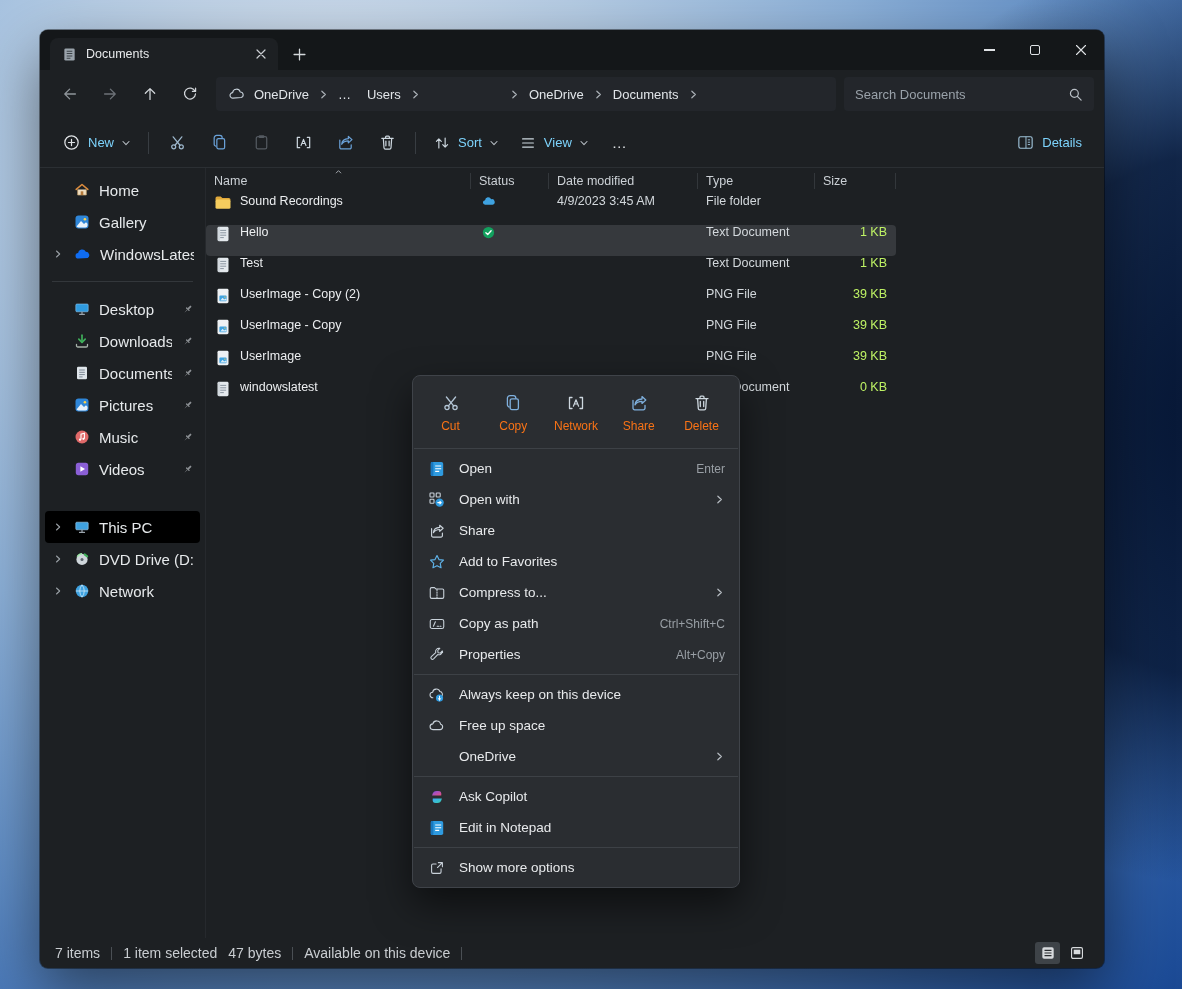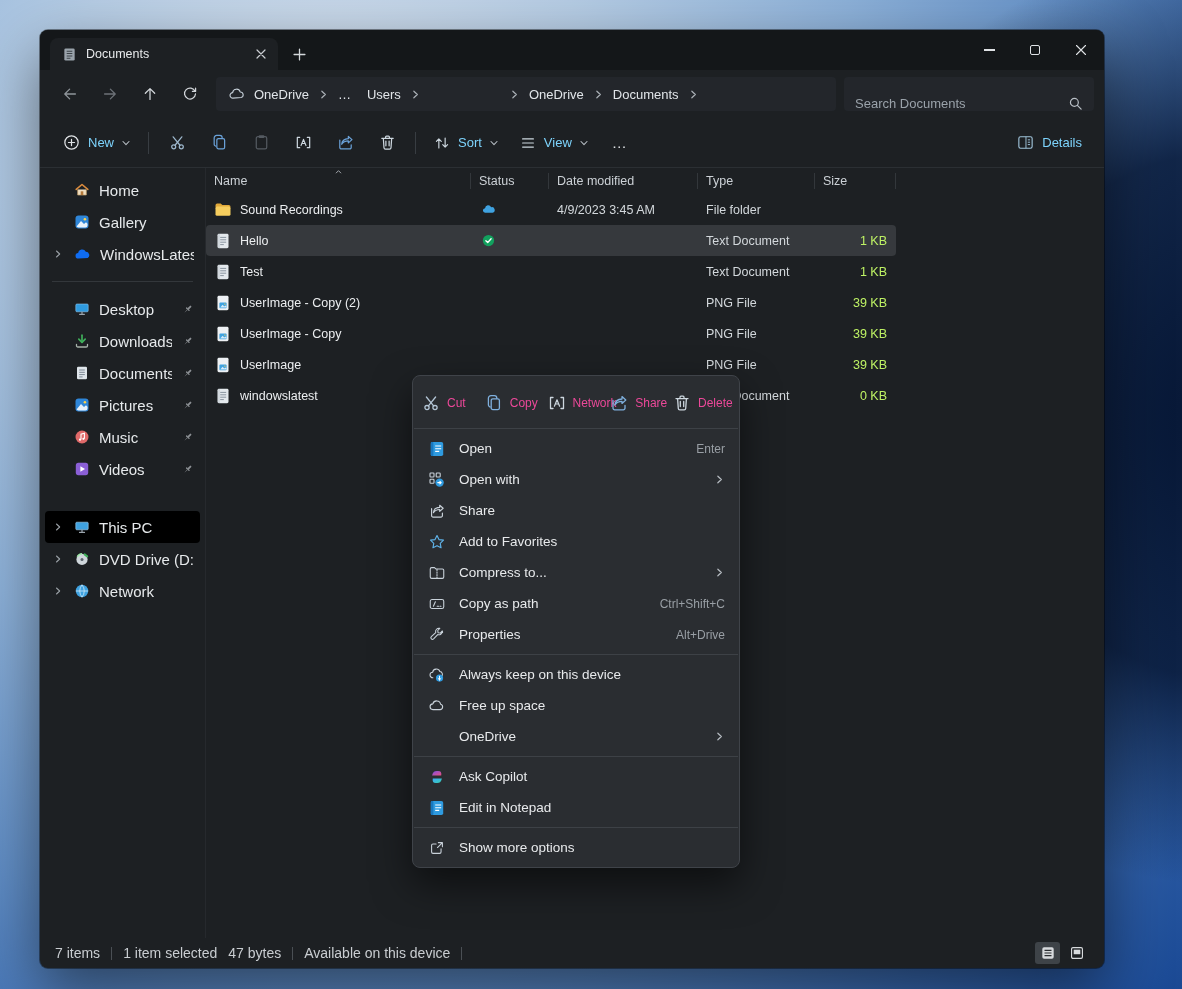--- a/index.html
+++ b/index.html
@@ -28,21 +28,21 @@
   .wc-min{width:11px;height:1.4px;background:#dfe2e5}
   .wc-max{width:10px;height:10px;border:1.2px solid #dfe2e5;border-radius:2px}
   
   .navbar{height:48px;display:flex;align-items:center;padding:0 10px;flex:none}
   .navbtn{width:40px;height:36px;display:flex;align-items:center;justify-content:center;border-radius:4px}
   .crumbbar{flex:1;height:34px;background:#23262b;border-radius:4px;margin:0 6px;display:flex;
     align-items:center;padding:0 12px;gap:2px;font-size:13px;color:#e1e5e9;overflow:hidden;white-space:nowrap}
   .crumb{padding:3px 7px;border-radius:4px}
   .crumb-gap{width:84px}
   .chev{color:#aab0b6}
-  .searchbox{width:250px;height:34px;background:#23262b;border-radius:4px;display:flex;align-items:flex-end;
+  .searchbox{width:250px;height:34px;background:#23262b;border-radius:4px;display:flex;align-items:center;
     padding:0 11px;font-size:13px;color:#9aa2aa;margin-left:2px}
   .searchbox .ph{flex:1;white-space:nowrap;overflow:hidden}
   
   .toolbar{height:50px;display:flex;align-items:center;padding:0 13px;gap:2px;border-bottom:1px solid #2b2f33;flex:none}
   .tbtn{height:36px;display:flex;align-items:center;justify-content:center;gap:7px;padding:0 9px;border-radius:4px;font-size:13px;color:#7dd3fc}
   .tibtn{width:40px;height:36px;display:flex;align-items:center;justify-content:center;border-radius:4px}
   .tsep{width:1px;height:22px;background:#383d42;margin:0 6px}
   .tspacer{flex:1}
   .dots{font-size:15px;letter-spacing:1px;color:#dfe2e5}
   
@@ -57,30 +57,30 @@
   .pin{width:13px;height:13px;opacity:.8}
   
   .filepane{flex:1;position:relative;border-left:1px solid #26292d;padding-top:0;min-width:0}
   .fheader{display:flex;height:26px;align-items:flex-end;font-size:12.5px;color:#ccd1d6;position:relative}
   .hcell{height:100%;display:flex;align-items:center;padding-left:8px;position:relative}
   .hcell::after{content:"";position:absolute;right:0;top:5px;bottom:5px;width:1px;background:#33373b}
   .sortcaret{position:absolute;left:128px;top:0px;color:#b6bbc0}
   .c-name{width:265px}.c-status{width:78px}.c-date{width:149px}.c-type{width:117px}.c-size{width:81px}
   .frow{display:flex;height:31px;align-items:center;width:690px;border-radius:4px;font-size:12.5px}
   .frow.sel{background:#36393d}
-  .cell{height:100%;display:flex;align-items:center;overflow:hidden;white-space:nowrap}
+  .cell{height:100%;display:flex;align-items:flex-start;overflow:hidden;white-space:nowrap}
   .cell.name{gap:8px;padding-left:8px;color:#eceef0}
   .cell.status{padding-left:10px}
   .cell.date,.cell.type{padding-left:8px;color:#d3d8dc}
   .cell.size{justify-content:flex-end;padding-right:9px;color:#bef264}
   
   .ctxmenu{position:absolute;left:372px;top:207px;width:328px;background:#2a2d31;border:1px solid #3f4349;
     border-radius:8px;box-shadow:0 16px 38px rgba(0,0,0,.55);padding:6px 0 4px;z-index:6}
   .qrow{display:flex;justify-content:space-between;padding:4px 8px 6px}
-  .qbtn{width:59px;display:flex;flex-direction:row;align-items:center;gap:6px;font-size:12px;color:#ec4899;padding:7px 0 5px;border-radius:4px}
+  .qbtn{width:59px;display:flex;flex-direction:column;align-items:center;gap:6px;font-size:12px;color:#f97316;padding:7px 0 5px;border-radius:4px}
   .msep{height:1px;background:#3d4146;margin:4px 1px}
   .mitem{height:31px;display:flex;align-items:center;padding:0 14px;gap:13px;font-size:13.5px;color:#e8eaec}
   .micon{width:19px;height:19px;display:flex;align-items:center;justify-content:center}
   .mlabel{flex:1;white-space:nowrap}
   .mshort{font-size:12px;color:#999fa5}
   .mchev{color:#b6bcc2}
   
   .statusbar{height:30px;flex:none;display:flex;align-items:center;padding:0 15px;font-size:14px;color:#c9cdd1;gap:11px}
   .ssep{width:1px;height:13px;background:#4a4f54}
   .sright{margin-left:auto;display:flex;gap:4px;align-items:center}
@@ -674,21 +674,21 @@
         <span class="mlabel">Copy as path</span>
         <span class="mshort">Ctrl+Shift+C</span>
       </div>
       <div class="mitem">
         <span class="micon">
           <svg width="18" height="18" viewBox="0 0 20 20" fill="none" stroke="#c9d2da" stroke-width="1.2" stroke-linejoin="round">
               <path d="M15.8 6.1a3.7 3.7 0 0 1-5 3.4l-4.6 4.9a1.75 1.75 0 1 1-2.5-2.5l4.9-4.6a3.7 3.7 0 0 1 4.5-4.7L10.8 5l.4 2.4 2.4.4 2.3-2.3c.2.5.3 1 .3 1.6z" stroke-linecap="round"></path>
             </svg>
         </span>
         <span class="mlabel">Properties</span>
-        <span class="mshort">Alt+Drive</span>
+        <span class="mshort">Alt+Copy</span>
       </div>
       <div class="msep"></div>
       <div class="mitem">
         <span class="micon">
           <svg width="18" height="18" viewBox="0 0 20 20" fill="none">
               <path d="M5.4 13a3 3 0 0 1-.3-6A4.2 4.2 0 0 1 13.2 6.2a3.1 3.1 0 0 1 2 5.2" stroke="#c9d2da" stroke-width="1.2" stroke-linecap="round" stroke-linejoin="round"></path>
               <circle cx="12.8" cy="13.4" r="4" fill="#2f9be0"></circle>
               <path d="M12.8 11.4v4m0 0 1.6-1.6m-1.6 1.6-1.6-1.6" stroke="#fff" stroke-width="1.1" stroke-linecap="round" stroke-linejoin="round"></path>
             </svg>
         </span>

